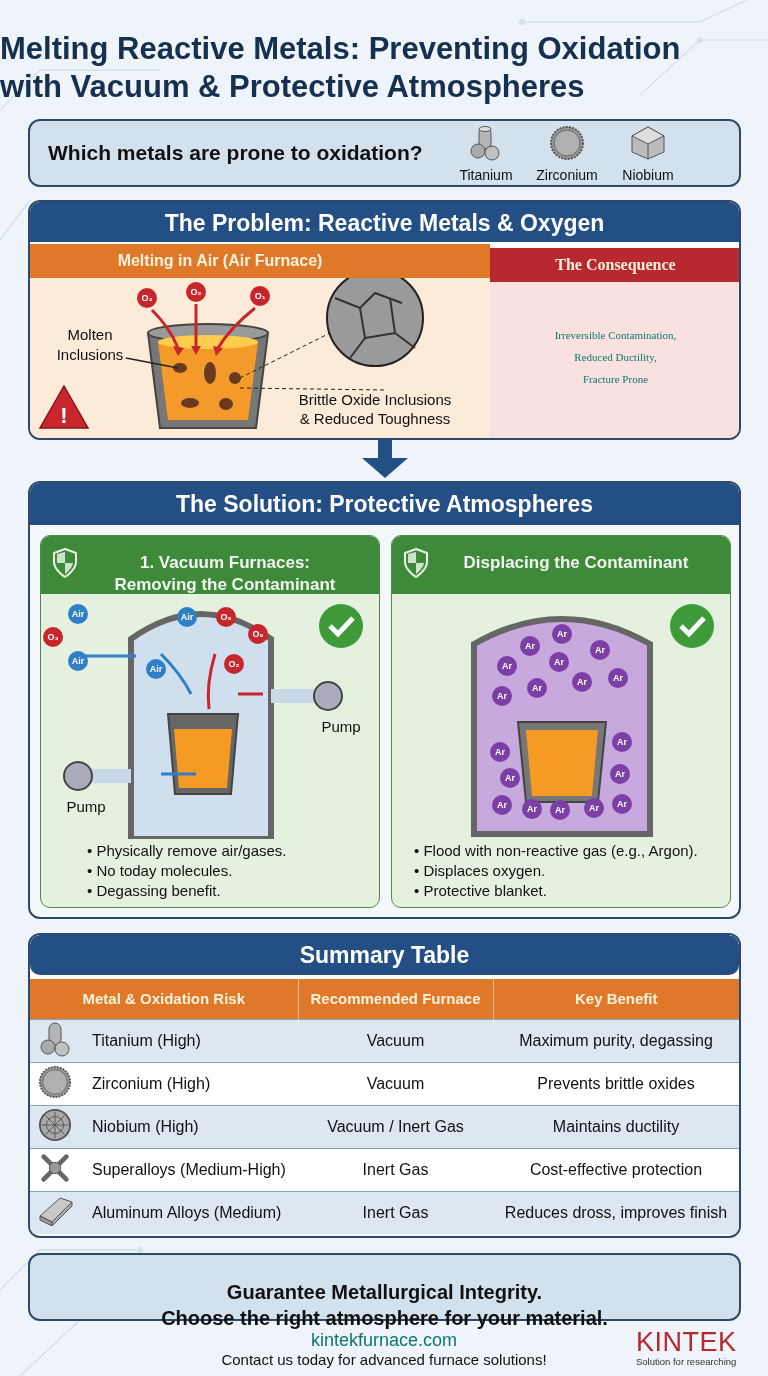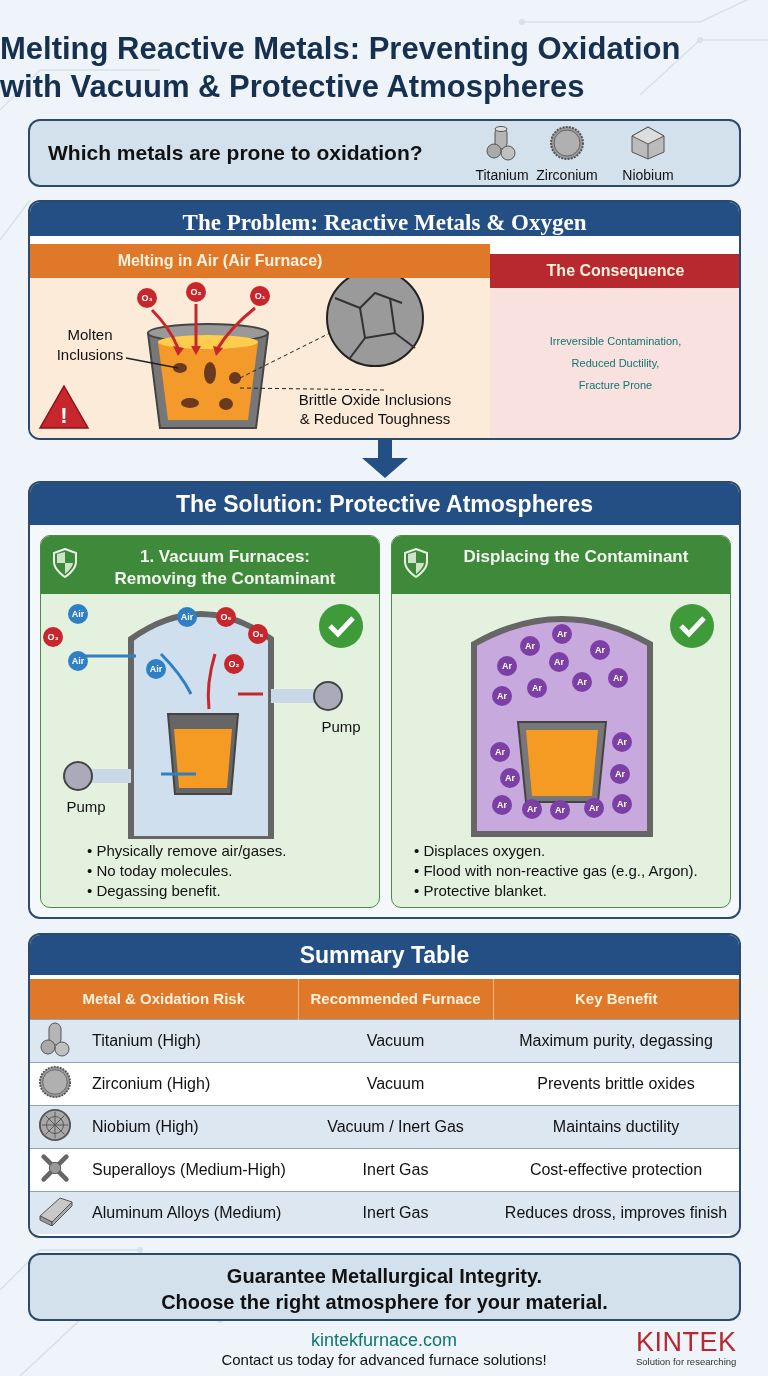--- a/index.html
+++ b/index.html
@@ -28,60 +28,60 @@
 
   .panel {
     background: #fff; border: 2px solid #2e4a6a; border-radius: 12px; overflow: hidden;
   }
   .panel-head {
     background: #234f85; color: #fff; text-align: center; font-weight: bold;
     font-size: 23px;
   }
 
   .problem { left: 28px; top: 200px; width: 713px; height: 240px; }
-  .problem .panel-head { height: 34px; line-height: 42px; font-family: Liberation Serif, serif; }
+  .problem .panel-head { height: 40px; line-height: 42px; }
   .prob-left { position: absolute; left: 0; top: 42px; width: 460px; height: 196px; background: #fdebd9; }
-  .prob-right { position: absolute; left: 460px; top: 52px; width: 251px; height: 196px; background: #f9e1e0; }
+  .prob-right { position: absolute; left: 460px; top: 46px; width: 251px; height: 196px; background: #f9e1e0; font-family: Liberation Serif, serif; }
   .sub-orange { background: #e0782a; color: #fff2dc; height: 34px; line-height: 34px; text-align: center; font-weight: bold; font-size: 16px; }
   .sub-red { background: #b8282f; color: #fff2dc; height: 34px; line-height: 34px; text-align: center; font-weight: bold; font-size: 16px; }
   .conseq { position: absolute; left: 0; top: 76px; width: 251px; text-align: center; font-size: 11px; line-height: 22px; color: #0f766e; }
 
   .arrow-down { left: 362px; top: 440px; width: 46px; height: 38px; }
 
   .solution { left: 28px; top: 481px; width: 713px; height: 438px; }
   .solution .panel-head { height: 42px; line-height: 42px; }
   .sol-card {
     position: absolute; top: 52px; width: 340px; height: 373px;
     background: #e4f1df; border: 1.5px solid #4c8c45; border-radius: 10px; overflow: hidden;
   }
   .sol-card-head {
     background: #3f8a3a; color: #f2f8ef; height: 58px; position: relative;
-    font-weight: bold; font-size: 17px; line-height: 22px; text-align: center; padding-top: 10px; padding-left: 30px;
+    font-weight: bold; font-size: 17px; line-height: 22px; text-align: center; padding-top: 16px; padding-left: 30px;
   }
   .sol-card-head .shield { position: absolute; left: 12px; top: 12px; }
   .bullets { position: absolute; left: 46px; top: 305px; font-size: 15px; line-height: 20px; color: #111; list-style: none; }
   .bullets li::before { content: "\2022  "; }
 
   .summary { left: 28px; top: 933px; width: 713px; height: 305px; }
-  .summary .panel-head { height: 40px; line-height: 40px; }
+  .summary .panel-head { height: 40px; line-height: 40px; border-radius: 10px; }
   table { width: 100%; border-collapse: collapse; margin-top: 4px; }
   th { background: #e0782a; color: #fff2dc; font-size: 15px; font-weight: bold; height: 40px; border-right: 1px solid #f2b888; }
   th:last-child { border-right: none; }
   td { height: 43px; font-size: 16px; border-top: 1.5px solid #8aa3bc; margin-top: 8px; }
   tr.alt td { background: #dde7f1; }
   tr.plain td { background: #fff; }
   td.c1 { padding-left: 8px; }
   td.c1 .ico { display: inline-block; vertical-align: middle; width: 40px; }
   td.c1 .txt { vertical-align: middle; margin-left: 14px; }
   td.c2, td.c3 { text-align: center; }
 
   .cta {
     left: 28px; top: 1253px; width: 713px; height: 68px;
     background: #d3e1ec; border: 2px solid #2e4a6a; border-radius: 12px;
-    text-align: center; font-weight: bold; font-size: 20px; line-height: 26px; padding-top: 8px; color: #111;
+    text-align: center; font-weight: bold; font-size: 20px; line-height: 26px; padding-top: 24px; color: #111;
   }
   .footer-url { left: 0; top: 1330px; width: 768px; text-align: center; font-size: 18px; color: #0f766e; }
   .footer-contact { left: 0; top: 1351px; width: 768px; text-align: center; font-size: 15px; color: #111; }
   .brand { left: 636px; top: 1328px; }
   .brand .name { font-weight: normal; font-size: 27px; color: #b8282f; letter-spacing: 0.5px; line-height: 28px; }
   .brand .tag { font-size: 9.5px; color: #333; }
 </style>
 </head>
 <body>
 
@@ -103,21 +103,21 @@
     </g>
 </svg>
 
 <div class="abs title">
   <div>Melting Reactive Metals: Preventing Oxidation</div>
   <div>with Vacuum &amp; Protective Atmospheres</div>
 </div>
 
 <div class="abs q-box">
   <div class="q-text">Which metals are prone to oxidation?</div>
-  <div class="q-metal" style="left:440px">
+  <div class="q-metal" style="left:424px">
     <svg width="34" height="36" viewBox="0 0 34 36">
       <rect x="10" y="2" width="12" height="22" rx="6" fill="#b5b5b5" stroke="#555"></rect>
       <ellipse cx="16" cy="4" rx="6" ry="2.5" fill="#ddd" stroke="#555"></ellipse>
       <circle cx="9" cy="26" r="7" fill="#aaa" stroke="#555"></circle>
       <circle cx="23" cy="28" r="7" fill="#c0c0c0" stroke="#555"></circle>
     </svg>
     <span class="lbl">Titanium</span>
   </div>
   <div class="q-metal" style="left:505px">
     <svg width="36" height="36" viewBox="0 0 36 36">
@@ -324,22 +324,22 @@
           <text x="110" y="214">Ar</text>
           <text x="140" y="218">Ar</text>
           <text x="168" y="219">Ar</text>
           <text x="202" y="217">Ar</text>
           <text x="230" y="213">Ar</text>
           <text x="228" y="183">Ar</text>
           <text x="230" y="151">Ar</text>
       </g>
     </svg>
     <ul class="bullets" style="left:22px">
+      <li>Flood with non-reactive gas (e.g., Argon).</li>
       <li>Displaces oxygen.</li>
-      <li>Flood with non-reactive gas (e.g., Argon).</li>
       <li>Protective blanket.</li>
     </ul>
   </div>
 </div>
 
 <div class="abs panel summary" style="background:#fff">
   <div class="panel-head">Summary Table</div>
   <table>
     <thead>
       <tr>

